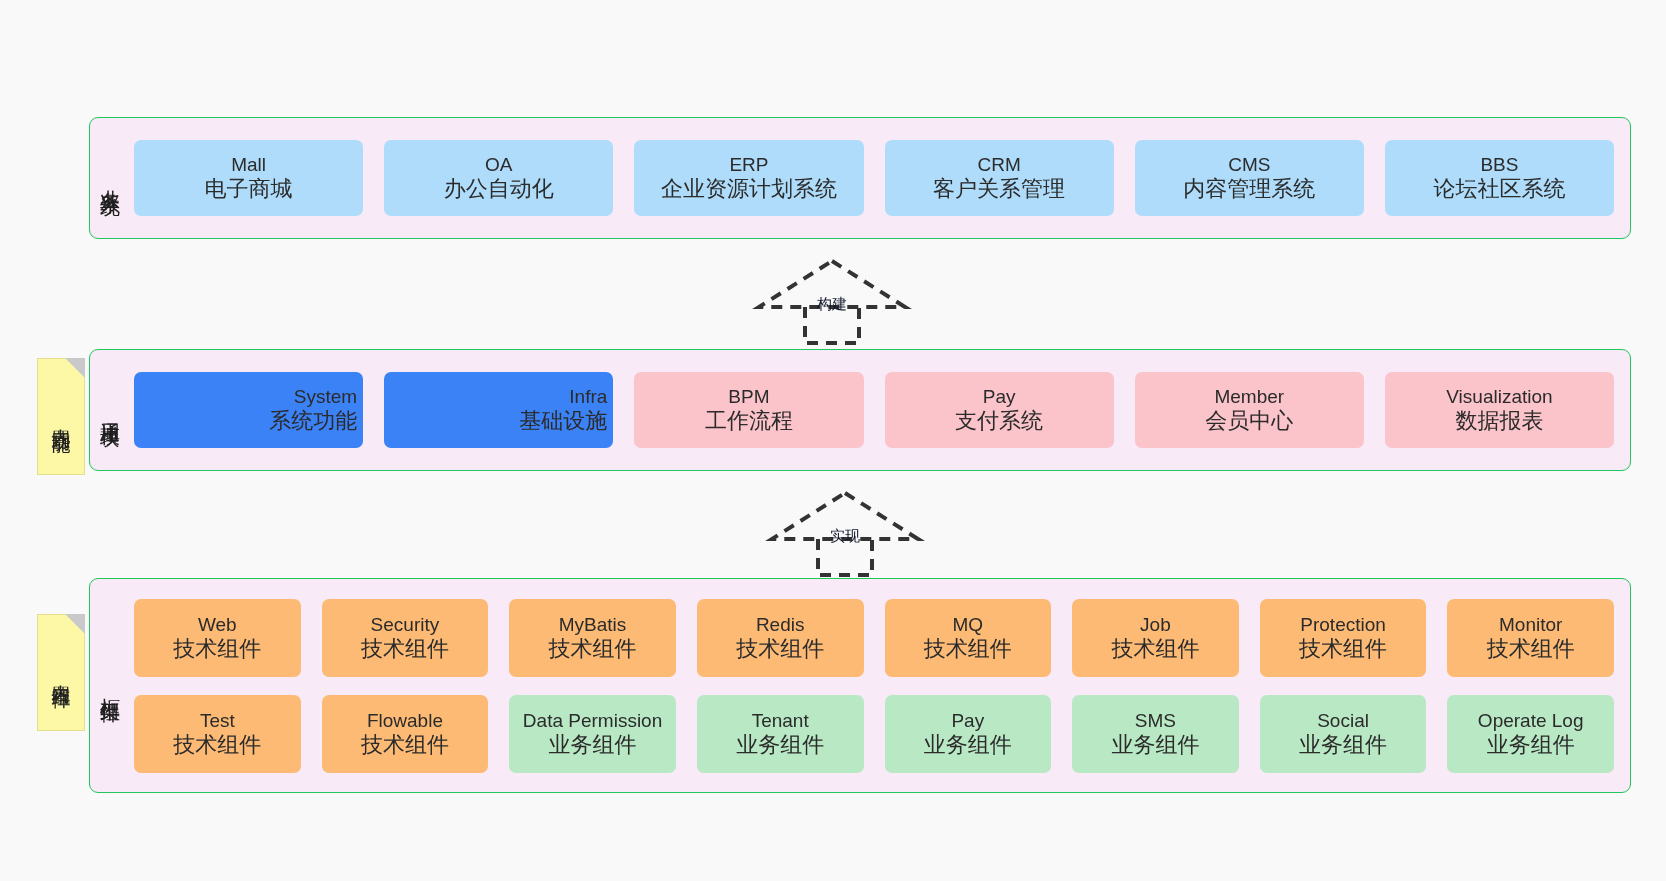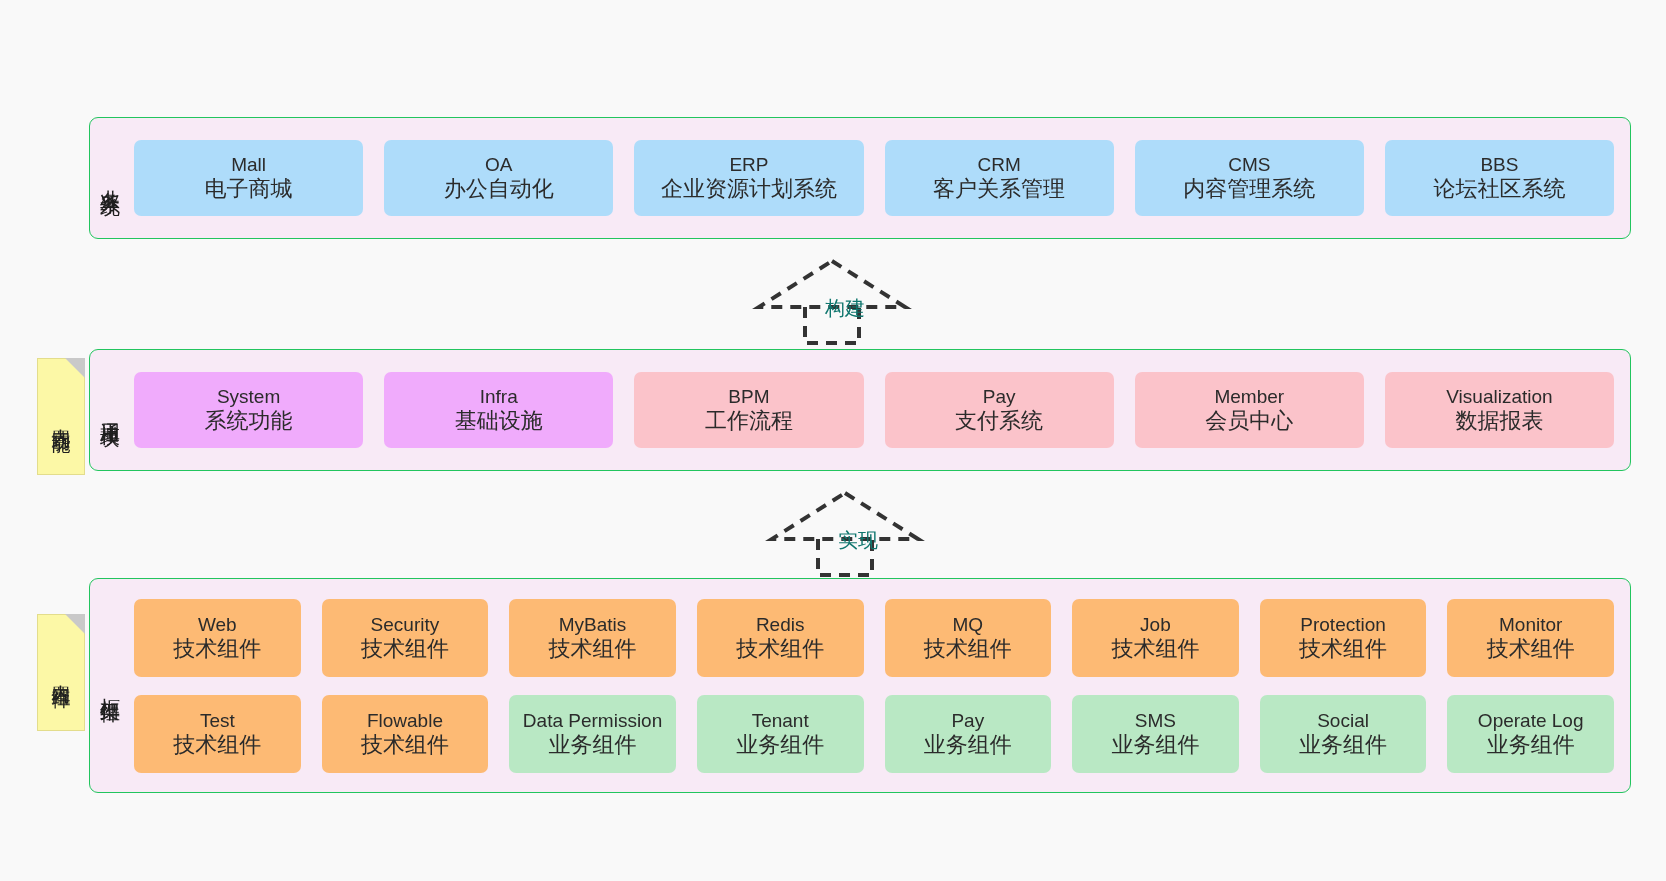--- a/index.html
+++ b/index.html
@@ -57,21 +57,21 @@
     text-align: center;
     color: #2b2b2b;
     line-height: 1.22;
     padding: 4px 6px;
   }
   .cell .en { font-size: 19px; }
   .cell .cn { font-size: 22px; }
 
   
   .c-blue       { background: #aedcfa; }
-  .c-red        { background: #f0abfc; }
+  .c-red        { background: #3b82f6; align-items: flex-end; }
   .c-pink       { background: #fbc3ca; }
   .c-green      { background: #fdba74; }
   .c-lightgreen { background: #b9e8c4; text-align: right; }
 
   
   #layer-business { left: 89px;  top: 117px; width: 1542px; height: 122px; }
   #layer-common   { left: 89px;  top: 349px; width: 1542px; height: 122px; }
   #layer-frame    { left: 89px;  top: 578px; width: 1542px; height: 215px; }
 
   #layer-business .cell { height: 76px; }
@@ -104,26 +104,25 @@
     border-top: 20px solid #c9c9c9;
   }
   #sticky-common { left: 37px; top: 358px; height: 117px; }
   #sticky-frame  { left: 37px; top: 614px; height: 117px; }
 
   
   .uml-arrow { position: absolute; }
   .uml-arrow svg { display: block; overflow: visible; }
   .uml-label {
     position: absolute;
-    font-size: 20px;
-    color: #0f766e;
+    font-size: 15px;
+    color: #0f172a;
     background: transparent;
     white-space: nowrap;
     user-select: none;
-    margin-left: 8px;
   }
   #arrow-build { left: 757px; top: 259px; width: 150px; height: 86px; }
   #arrow-build .uml-label { left: 60px; top: 36px; }
   #arrow-impl  { left: 770px; top: 491px; width: 150px; height: 86px; }
   #arrow-impl  .uml-label  { left: 60px; top: 36px; }
 </style>
 </head>
 <body>
 
 <div id="stage">

